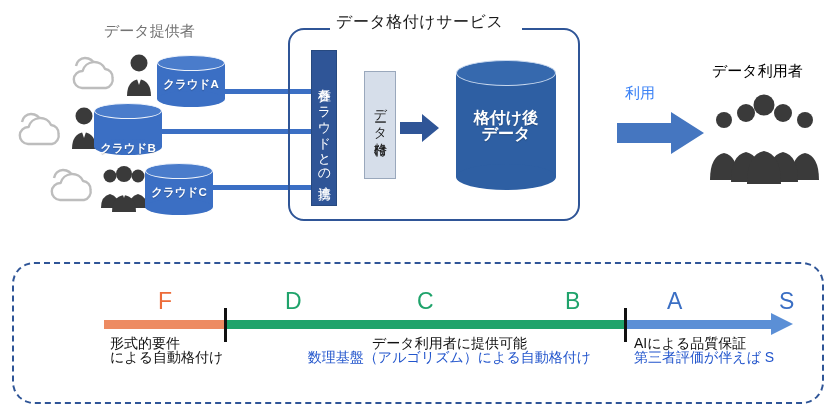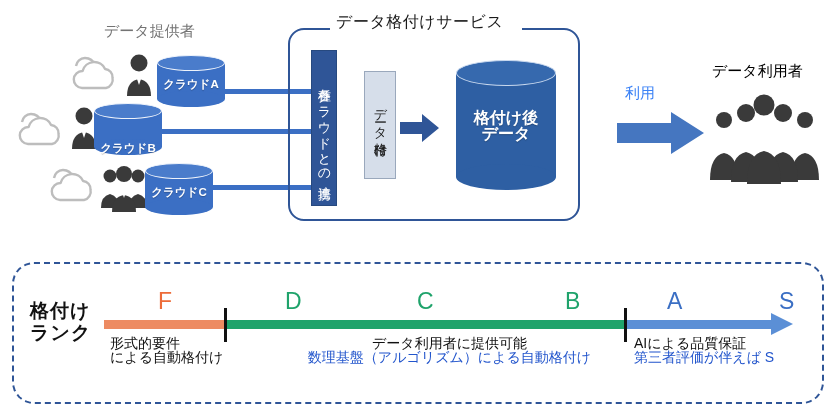--- a/index.html
+++ b/index.html
@@ -257,24 +257,20 @@
     <path d="M25 94 q0-27 15-30 q15 3 15 30 z" class="person-ico"></path>
     <circle cx="77" cy="25" r="9" class="person-ico"></circle>
     <path d="M62 94 q0-27 15-30 q15 3 15 30 z" class="person-ico"></path>
     <circle cx="58" cy="17" r="10.5" class="person-ico"></circle>
     <path d="M41 96 q0-30 17-33 q17 3 17 33 z" class="person-ico"></path>
     <path d="M55 46 l3 9 l3-9 l-3-3 z" fill="#ffffff"></path>
   </svg>
 
   <div class="abs" id="rank-panel"></div>
 
-  <div class="abs" id="rank-title">
-    <div>格付け</div>
-    <div>ランク</div>
-  </div>
 
   <div class="abs" id="seg-f"></div>
   <div class="abs" id="seg-dcb"></div>
   <div class="abs" id="seg-as"></div>
   <div class="abs" id="seg-arrow-head"></div>
   <div class="abs tick" id="tick-1"></div>
   <div class="abs tick" id="tick-2"></div>
 
   <div class="abs rank-letter rank-f" style="left:158px;">F</div>
   <div class="abs rank-letter rank-g" style="left:285px;">D</div>

